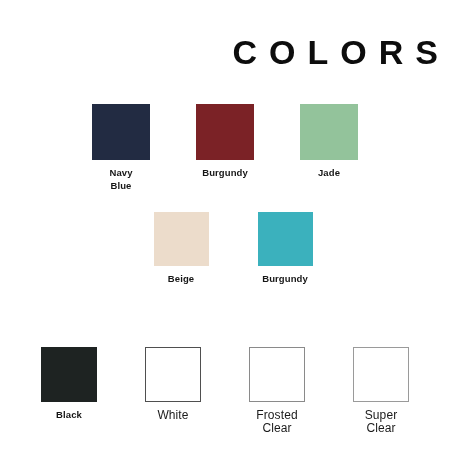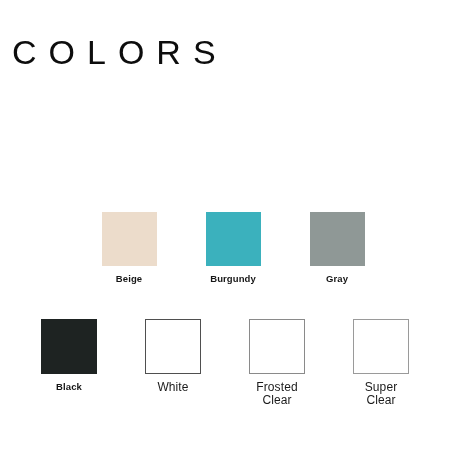--- a/index.html
+++ b/index.html
@@ -20,24 +20,24 @@
     background: #ffffff;
     box-sizing: border-box;
   }
 
   
   .title {
     position: absolute;
     top: 33px;
     left: 0;
     width: 450px;
-    text-align: left;
+    text-align: right;
     font-family: "Liberation Sans", sans-serif;
     font-size: 34px;
-    font-weight: 400;
+    font-weight: 700;
     letter-spacing: 12px;
     text-indent: 12px;
     color: #0d0d0d;
     line-height: 38px;
     white-space: nowrap;
   }
 
   
   .row {
     position: absolute;
@@ -51,21 +51,21 @@
   .row-2 { top: 212px; margin-left: 8px; }
   .row-3 { top: 319px; }
 
   .cell {
     display: flex;
     flex-direction: column;
     align-items: center;
   }
   .row-1 .cell { width: 104px; }
   .row-2 .cell { width: 104px; }
-  .row-3 .cell { width: 104px; }
+  .row-3 .cell { width: 104px; margin-top: 28px; }
 
   
   .swatch {
     box-sizing: border-box;
     display: block;
   }
   .row-1 .swatch { width: 58px; height: 56px; }
   .row-2 .swatch { width: 55px; height: 54px; }
   .row-3 .swatch { width: 56px; height: 55px; }
 
@@ -91,32 +91,43 @@
     color: #1b1b1b;
   }
 </style>
 </head>
 <body>
 
 <div id="chart">
 
   <div class="title">COLORS</div>
 
+  <div class="row row-1">
+      <div class="cell">
+        <div class="swatch" style="background: rgb(34, 43, 66);"></div>
+        <div class="label">Navy
+Blue</div>
+      </div>
+      <div class="cell">
+        <div class="swatch" style="background: rgb(123, 34, 38);"></div>
+        <div class="label">Burgundy</div>
+      </div>
+      <div class="cell">
+        <div class="swatch" style="background: rgb(147, 195, 155);"></div>
+        <div class="label">Jade</div>
+      </div>
+    </div>
   <div class="row row-2">
       <div class="cell">
         <div class="swatch" style="background: rgb(236, 220, 203);"></div>
         <div class="label">Beige</div>
       </div>
       <div class="cell">
         <div class="swatch" style="background: rgb(59, 177, 189);"></div>
         <div class="label">Burgundy</div>
-      </div>
-      <div class="cell">
-        <div class="swatch" style="background: rgb(143, 152, 150);"></div>
-        <div class="label">Gray</div>
       </div>
     </div>
   <div class="row row-3">
       <div class="cell">
         <div class="swatch" style="background: rgb(30, 35, 34);"></div>
         <div class="label">Black</div>
       </div>
       <div class="cell">
         <div class="swatch outlined" style="background: rgb(255, 255, 255); border: 1px solid rgb(79, 79, 79);"></div>
         <div class="label regular">White</div>

